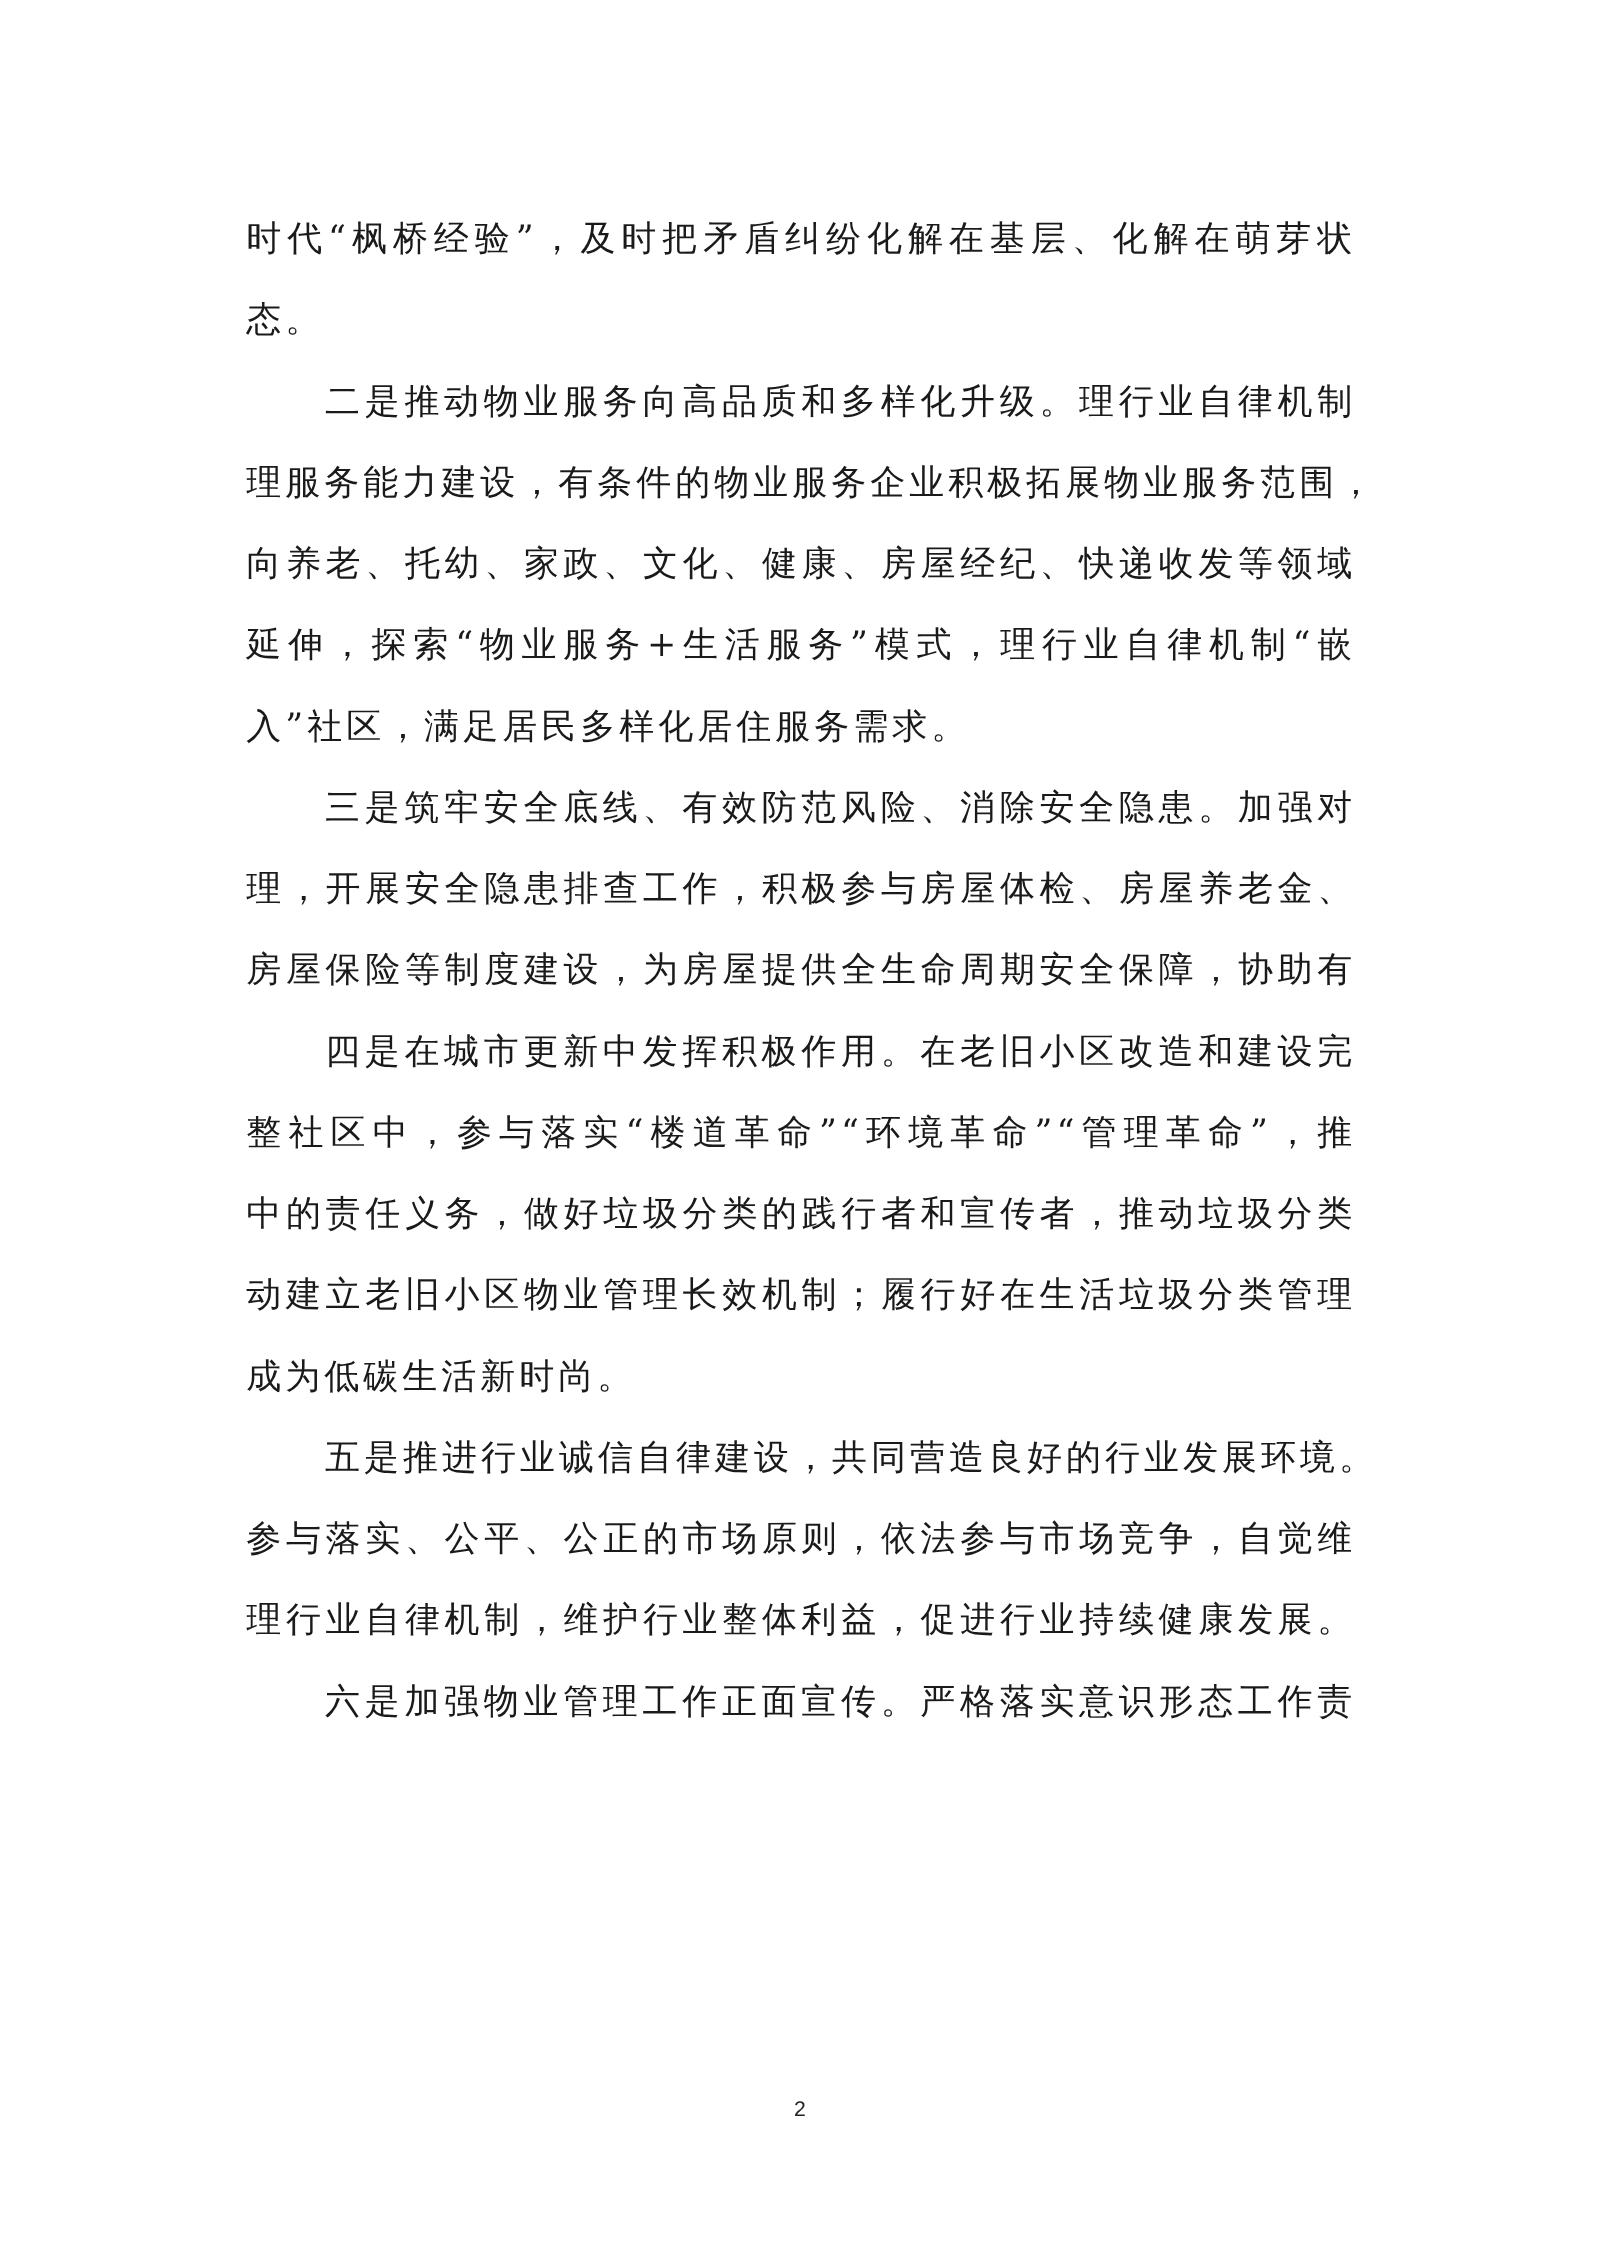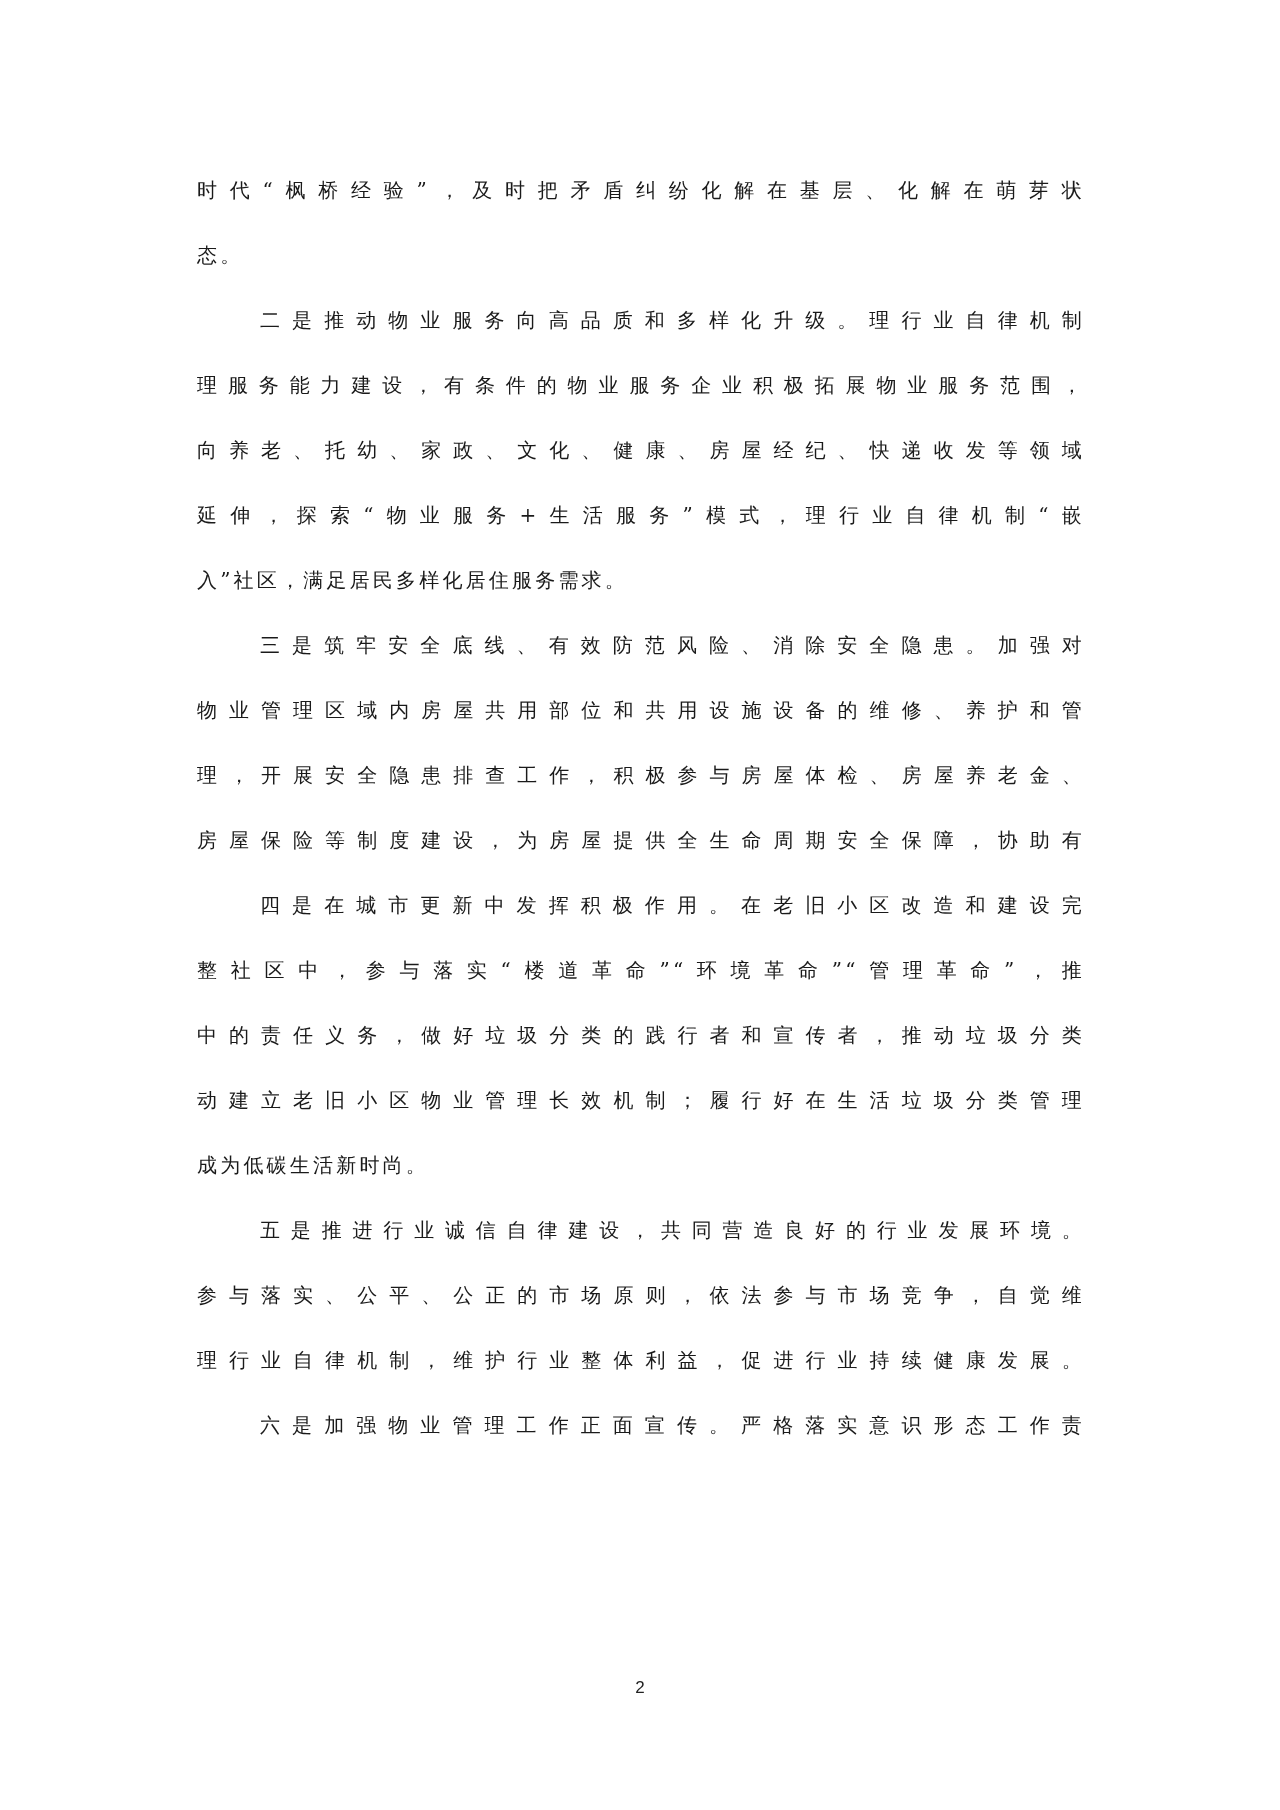--- a/index.html
+++ b/index.html
@@ -25,21 +25,21 @@
     }
     .body-text {
       position: absolute;
       left: 197px;
       top: 158px;
       width: 888px;
     }
     .line {
       height: 65px;
       line-height: 65px;
-      font-size: 20px;
+      font-size: 28px;
       white-space: nowrap;
       letter-spacing: 3.2px;
     }
     .line.justify {
       text-align: justify;
       text-align-last: justify;
     }
     .line.indent {
       padding-left: 63px;
     }
@@ -68,21 +68,20 @@
     <div>
       <div class="line justify indent">二是推动物业服务向高品质和多样化升级。理行业自律机制</div>
       <div class="line justify">理服务能力建设，有条件的物业服务企业积极拓展物业服务范围，</div>
       <div class="line justify">向养老、托幼、家政、文化、健康、房屋经纪、快递收发等领域</div>
       <div class="line justify">延伸，探索“物业服务+生活服务”模式，理行业自律机制“嵌</div>
       <div class="line">入”社区，满足居民多样化居住服务需求。</div>
     </div>
 
     <div>
       <div class="line justify indent">三是筑牢安全底线、有效防范风险、消除安全隐患。加强对</div>
-      <div class="line justify">物业管理区域内房屋共用部位和共用设施设备的维修、养护和管</div>
       <div class="line justify">理，开展安全隐患排查工作，积极参与房屋体检、房屋养老金、</div>
       <div class="line justify">房屋保险等制度建设，为房屋提供全生命周期安全保障，协助有</div>
     </div>
 
     <div>
       <div class="line justify indent">四是在城市更新中发挥积极作用。在老旧小区改造和建设完</div>
       <div class="line justify">整社区中，参与落实“楼道革命”“环境革命”“管理革命”，推</div>
       <div class="line justify">中的责任义务，做好垃圾分类的践行者和宣传者，推动垃圾分类</div>
       <div class="line justify">动建立老旧小区物业管理长效机制；履行好在生活垃圾分类管理</div>
       <div class="line">成为低碳生活新时尚。</div>

